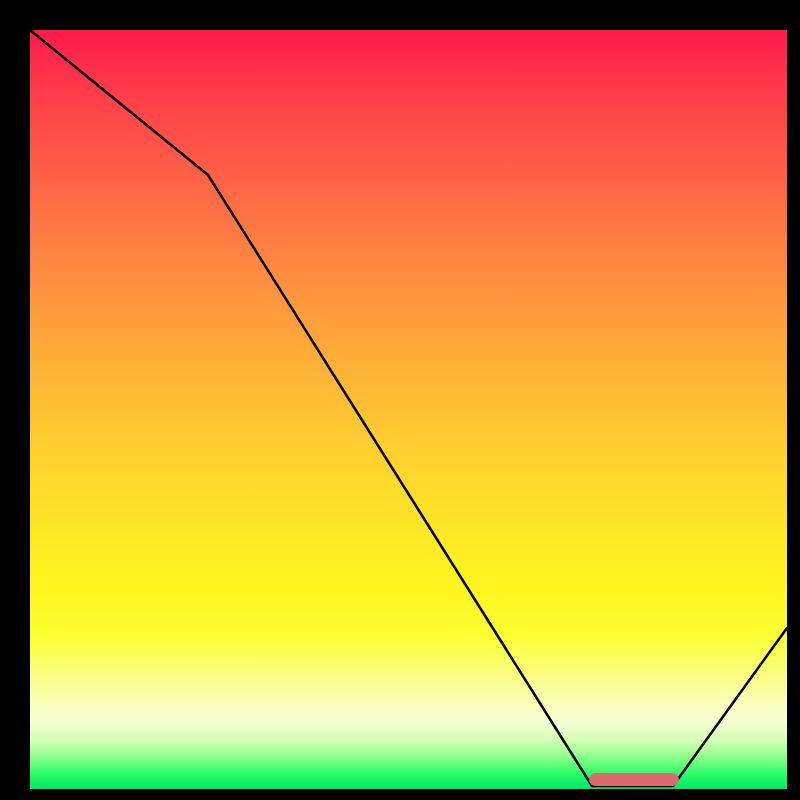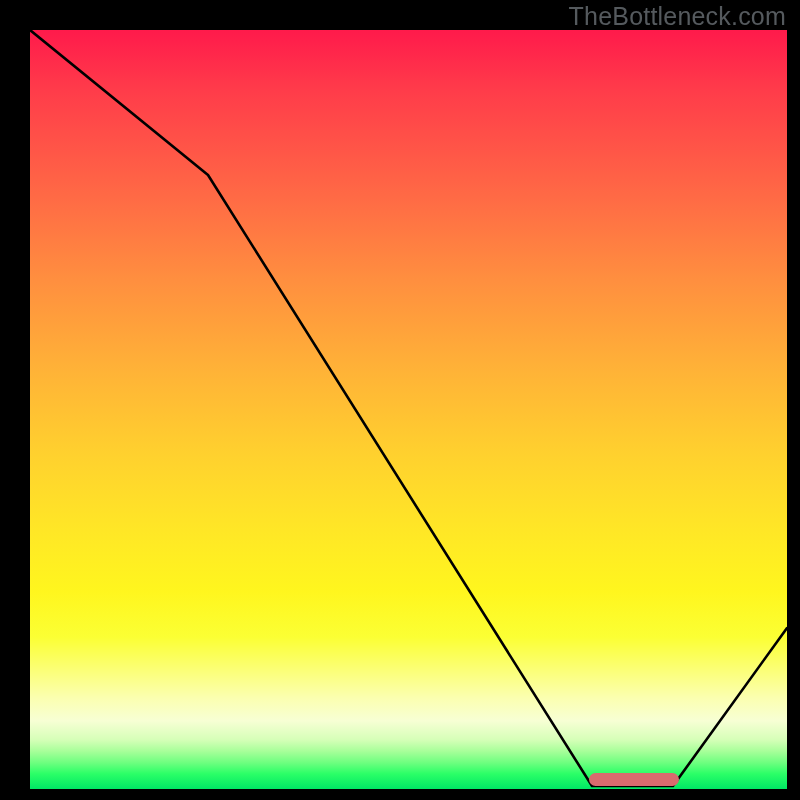--- a/index.html
+++ b/index.html
@@ -59,21 +59,20 @@
     background: #d96b6e;
     left: 559px;
     top: 743px;
   }
 </style>
 </head>
 <body>
 
 <div class="frame">
 
-  <div class="watermark">TheBottleneck.com</div>
 
   <div class="plot">
 
     <svg class="curve" viewBox="0 0 757 759" preserveAspectRatio="none">
       <path d="M 0 0
                L 178 145
                L 562 756
                L 643 756
                L 757 598" fill="none" stroke="#000" stroke-width="2.6" stroke-linejoin="round" stroke-linecap="round"></path>
     </svg>

